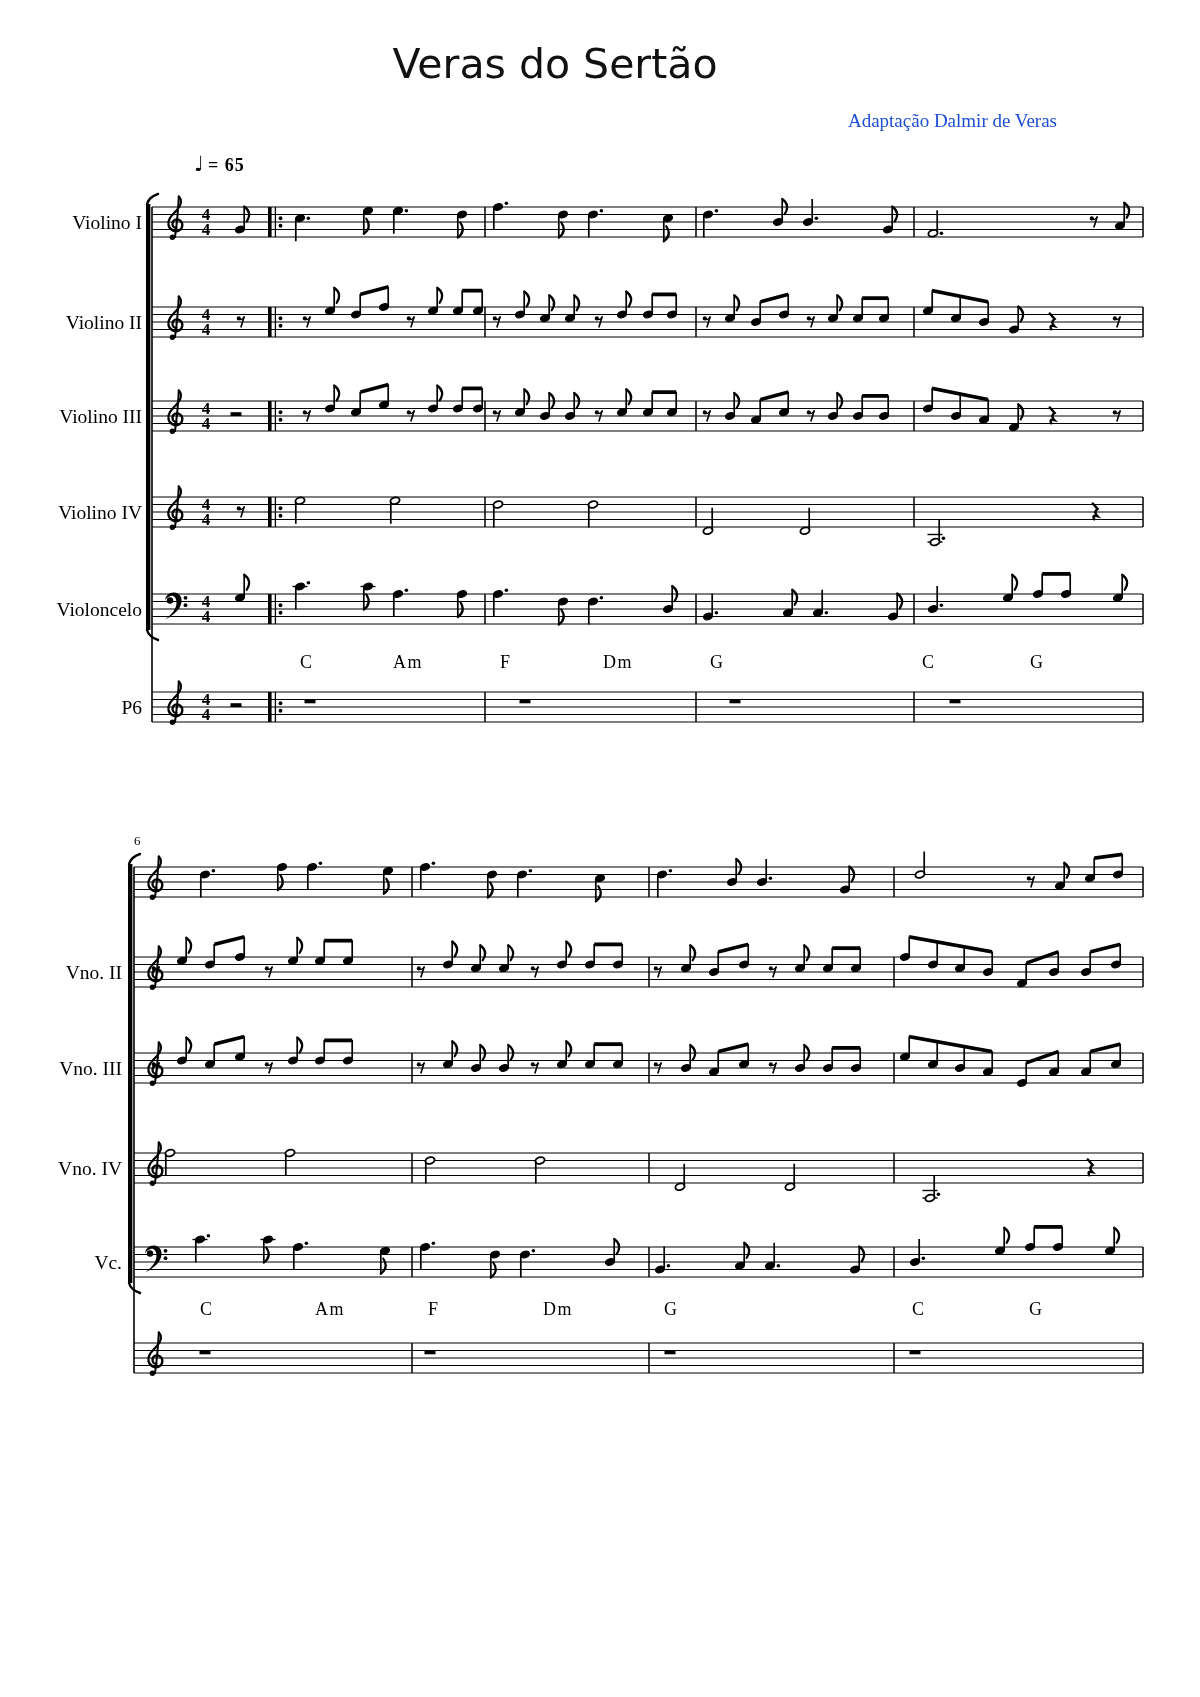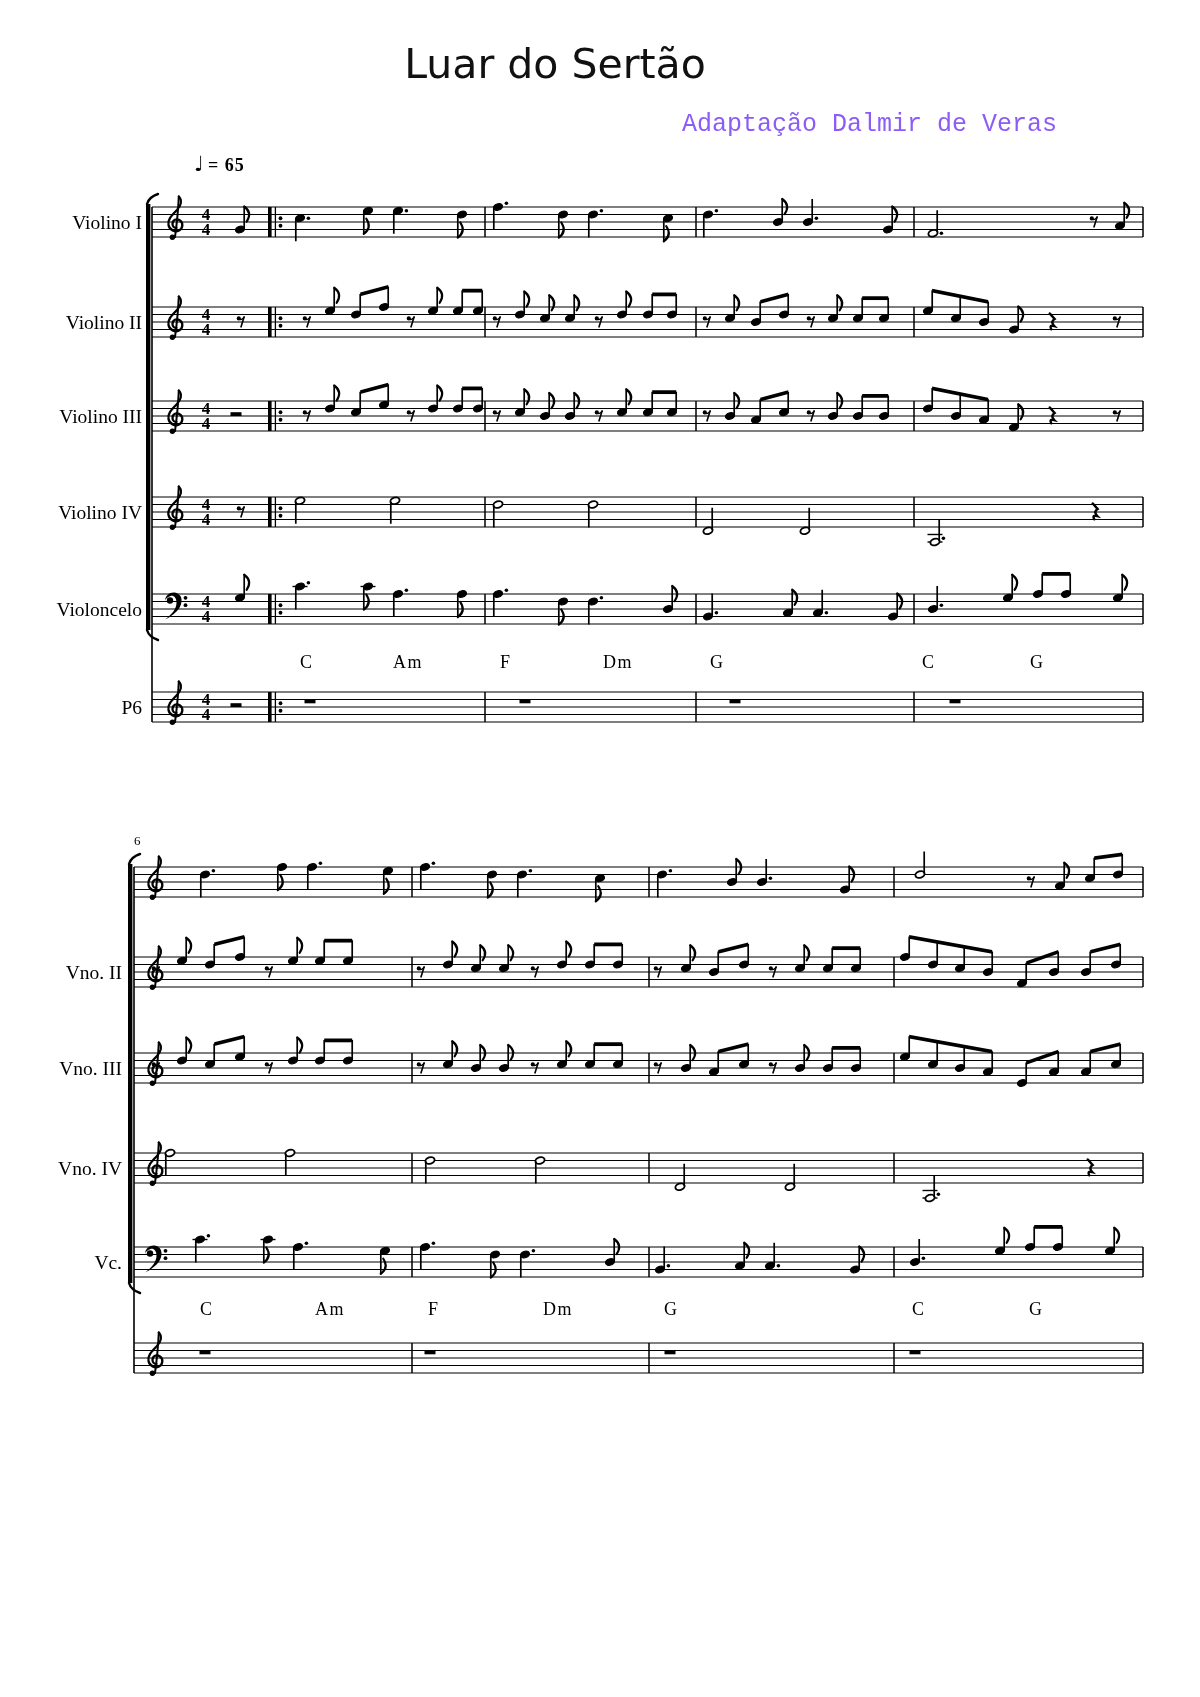--- a/index.html
+++ b/index.html
@@ -2,30 +2,30 @@
 <html><head>
 <meta charset="utf-8">
 <style>
   html,body{margin:0;padding:0;background:#e8e8e8;}
   #page{position:relative;width:1200px;height:1697px;background:#ffffff;margin:0 auto;
         font-family:"Liberation Serif",serif;overflow:hidden;}
   #score-svg{position:absolute;left:0;top:0;}
   .title{position:absolute;left:0;top:40px;width:1110px;text-align:center;
          font-family:"DejaVu Sans",sans-serif;font-size:41px;color:#111;}
   .subtitle{position:absolute;top:110px;right:143px;
-         font-family:Liberation Mono, monospace;font-size:25px;color:#8b5cf6;}
+         font-family:Liberation Serif, serif;font-size:19px;color:#1d4ed8;}
   .tempo{position:absolute;left:194px;top:142px;color:#000;font-weight:bold;margin-top:10px;}
   .tempo .glyph{font-family:"DejaVu Sans",sans-serif;font-size:21px;}
   .tempo .val{font-family:"Liberation Serif",serif;font-size:18px;letter-spacing:1px;}
 </style>
 </head>
 <body>
 
 <div id="page">
-  <div class="title">Luar do Sertão</div>
+  <div class="title">Veras do Sertão</div>
   <div class="subtitle">Adaptação Dalmir de Veras</div>
   <div class="tempo">
     <span class="glyph">♩</span>
     <span class="val">= 65</span>
   </div>
   <svg id="score-svg" width="1200" height="1697" viewBox="0 0 1200 1697">
       <line x1="152" y1="207" x2="152" y2="722" stroke="#000" stroke-width="1.6"></line>
       <rect x="146" y="204" width="4.4" height="426" fill="#000"></rect>
       <path d="M 147 204 Q 149 197 158 194" fill="none" stroke="#000" stroke-width="2.4" stroke-linecap="round"></path>
       <path d="M 147 630 Q 149 637 158 640" fill="none" stroke="#000" stroke-width="2.4" stroke-linecap="round"></path>

